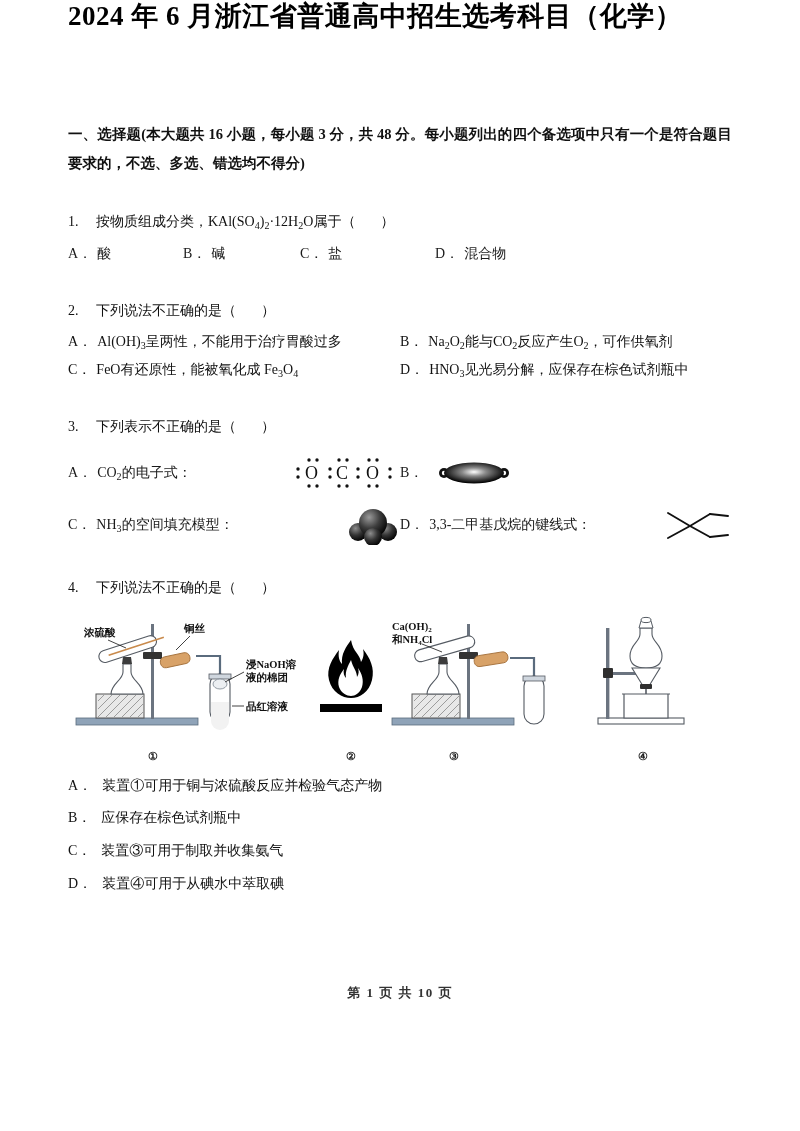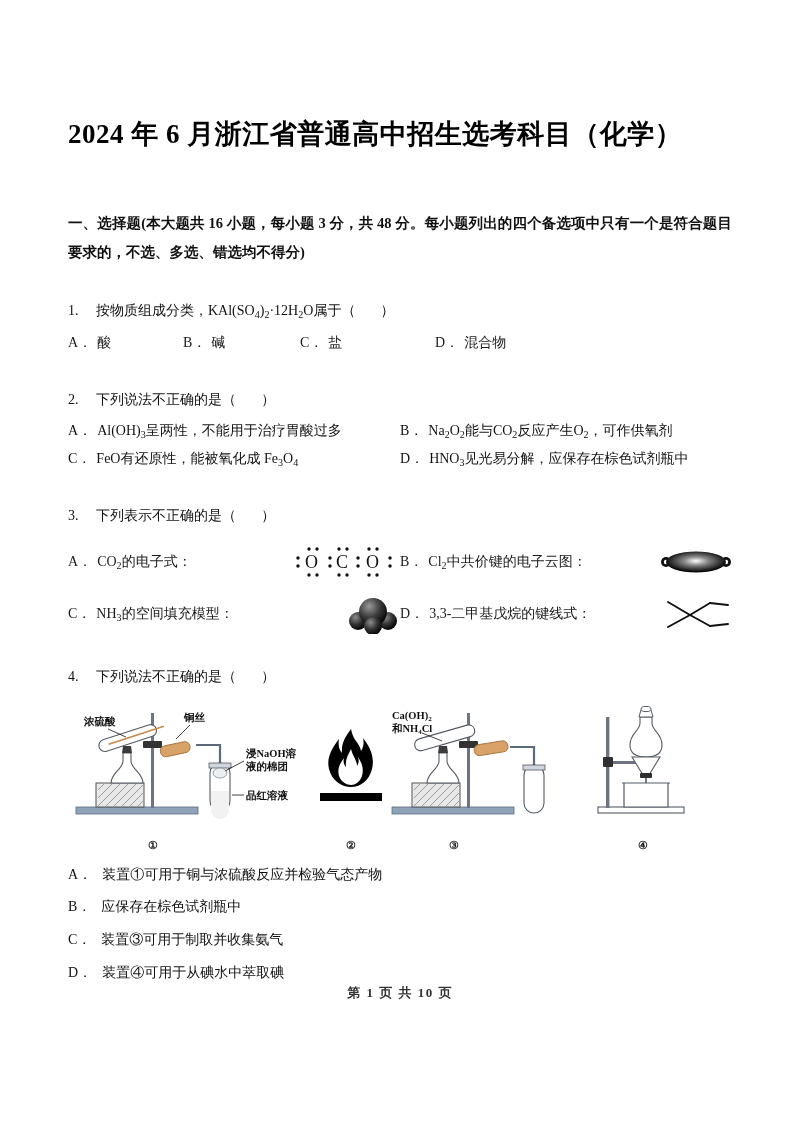--- a/index.html
+++ b/index.html
@@ -24,33 +24,32 @@
   }
   .content {
     position: absolute;
     left: 68px;
     top: 0;
     width: 664px;
   }
 
   
   .doc-title {
-    margin-top: 118px;
     font-family: "Liberation Serif", "DejaVu Serif", serif;
     font-size: 27px;
     font-weight: bold;
     letter-spacing: 0.5px;
     line-height: 1.25;
     color: #000;
     white-space: nowrap;
   }
 
   
   .section-intro {
-    margin-top: 57px;
+    margin-top: 86px;
     font-size: 14.5px;
     font-weight: bold;
     line-height: 2.05;
     color: #111;
     text-align: justify;
   }
 
   
   .question {
     margin-top: 30px;
@@ -250,21 +249,20 @@
                   <circle cx="98" cy="22" r="1.7"></circle>
               </g>
               <text x="13" y="24" font-size="18" font-family="'Liberation Serif', serif" fill="#111">O</text>
               <text x="44" y="24" font-size="18" font-family="'Liberation Serif', serif" fill="#111">C</text>
               <text x="74" y="24" font-size="18" font-family="'Liberation Serif', serif" fill="#111">O</text>
             </svg>
           </span>
         </div>
         <div class="opt-graphic-cell">
           <span class="opt-label">B．</span>
-          <span class="opt-body">Cl<sub>2</sub>中共价键的电子云图：</span>
           <span class="gfx">
             <svg width="72" height="28" viewBox="0 0 72 28">
               <defs>
                 <radialGradient id="ecg" cx="50%" cy="45%" r="52%">
                   <stop offset="0%" stop-color="#ffffff"></stop>
                   <stop offset="38%" stop-color="#8a8a8a"></stop>
                   <stop offset="100%" stop-color="#050505"></stop>
                 </radialGradient>
               </defs>
               <circle cx="6" cy="14" r="5" fill="#111"></circle>

